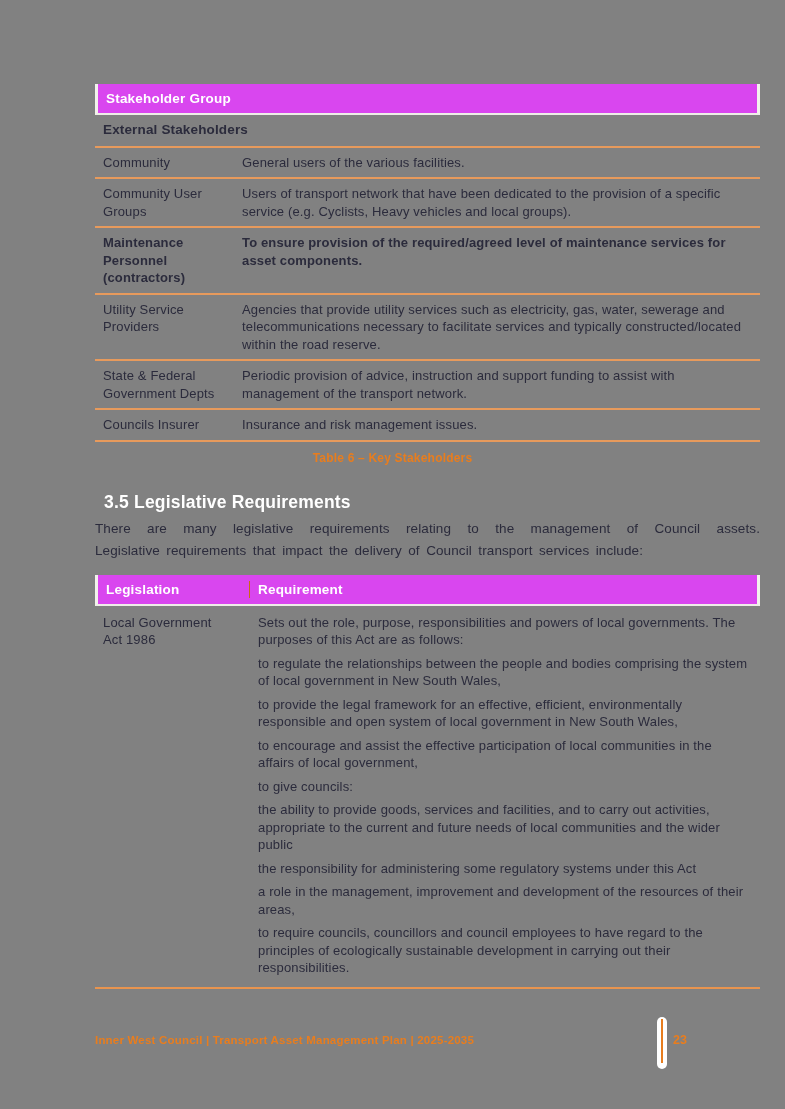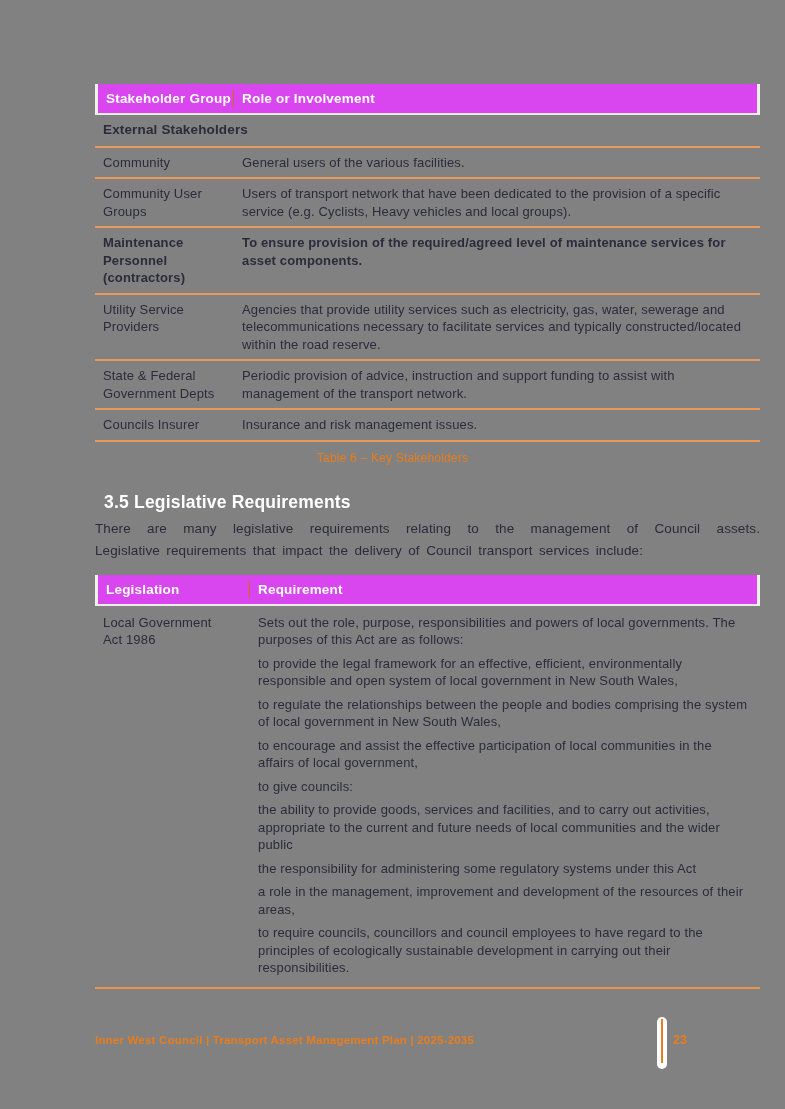--- a/index.html
+++ b/index.html
@@ -50,21 +50,21 @@
     font-size: 13.5px;
     padding: 6px 8px 7px 8px;
   }
   .boldrow { font-weight: 700; }
 
   .caption {
     margin-left: -95px;
     width: 785px;
     text-align: center;
     color: #e87d1e;
-    font-weight: 400;
+    font-weight: 700;
     font-size: 12px;
     margin-top: 9px;
     letter-spacing: 0.2px;
   }
 
   .heading {
     color: #ffffff;
     font-weight: 700;
     font-size: 17.5px;
     margin: 27px 0 0 9px;
@@ -106,21 +106,20 @@
 </style>
 </head>
 <body>
 
 <div class="page">
   <div class="content">
 
     <div class="t1">
       <div class="thead">
         <div class="c1">Stakeholder Group</div>
-        <div class="c2">Role or Involvement</div>
       </div>
       <div class="trow first sectionrow">
         <div style="grid-column: 1 / span 2;">External Stakeholders</div>
       </div>
       <div class="trow">
         <div class="c1">Community</div>
         <div class="c2">General users of the various facilities.</div>
       </div>
       <div class="trow">
         <div class="c1">Community User Groups</div>
@@ -153,22 +152,22 @@
 
     <div class="t2">
       <div class="thead">
         <div class="c1">Legislation</div>
         <div class="c2">Requirement</div>
       </div>
       <div class="trow">
         <div class="c1">Local Government Act 1986</div>
         <div class="c2 req">
           <p>Sets out the role, purpose, responsibilities and powers of local governments. The purposes of this Act are as follows:</p>
+          <p>to regulate the relationships between the people and bodies comprising the system of local government in New South Wales,</p>
           <p>to provide the legal framework for an effective, efficient, environmentally responsible and open system of local government in New South Wales,</p>
-          <p>to regulate the relationships between the people and bodies comprising the system of local government in New South Wales,</p>
           <p>to encourage and assist the effective participation of local communities in the affairs of local government,</p>
           <p>to give councils:</p>
           <p>the ability to provide goods, services and facilities, and to carry out activities, appropriate to the current and future needs of local communities and the wider public</p>
           <p>the responsibility for administering some regulatory systems under this Act</p>
           <p>a role in the management, improvement and development of the resources of their areas,</p>
           <p>to require councils, councillors and council employees to have regard to the principles of ecologically sustainable development in carrying out their responsibilities.</p>
         </div>
       </div>
     </div>
 

